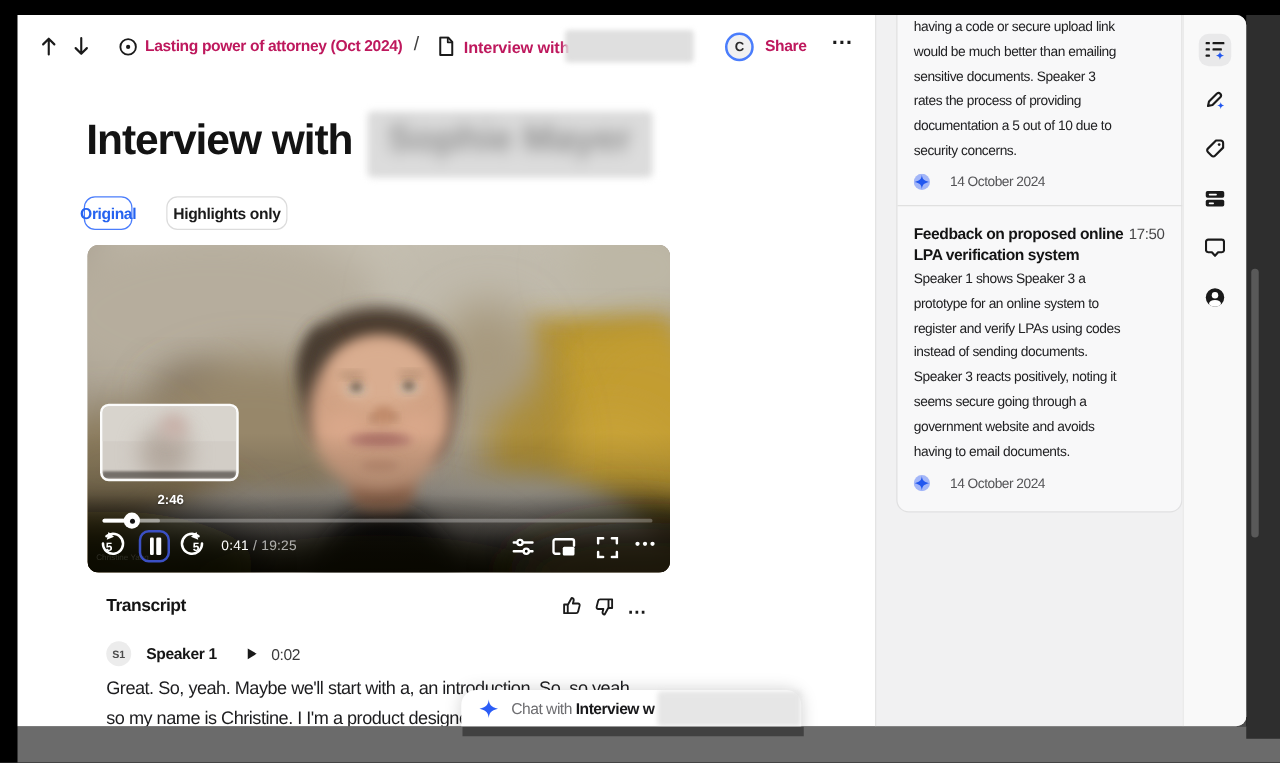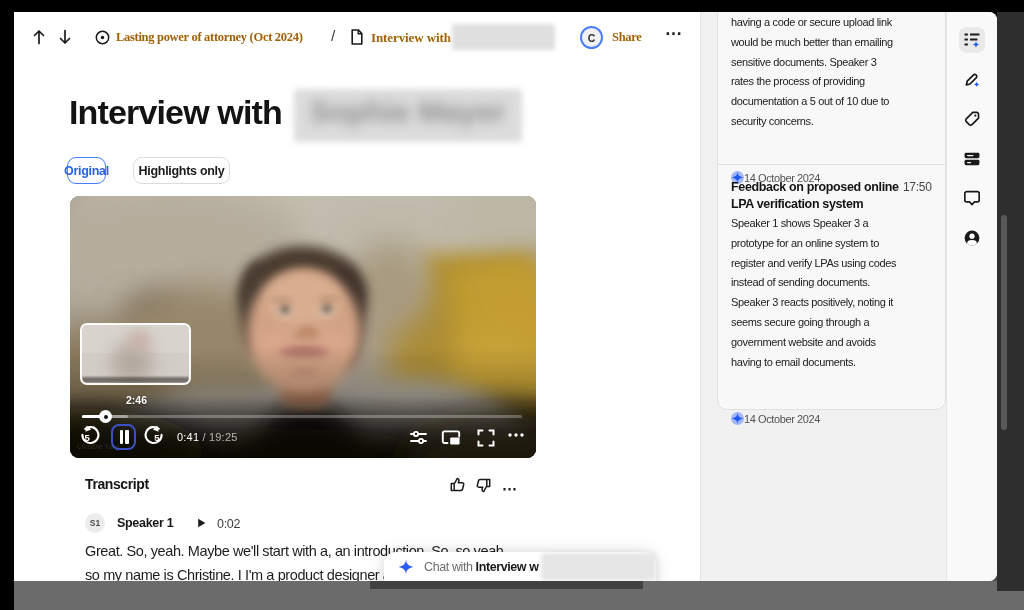--- a/index.html
+++ b/index.html
@@ -7,39 +7,39 @@
     font-family:"Liberation Sans", sans-serif; }
   .stage { position:absolute; top:0; left:0; width:1024px; height:610px; background:#000; }
   .desk { position:absolute; left:14px; top:581px; width:1010px; height:29px; background:#6b6b6b; }
   .darkcol { position:absolute; left:997px; top:12px; width:27px; height:579px; background:#2e2e2e; }
   .scrollbar { position:absolute; left:1001px; top:215px; width:6px; height:215px; background:#595959; border-radius:3px; }
   .chatshadow { position:absolute; left:370px; top:581px; width:273px; height:8px; background:#414141; }
   .window { position:absolute; left:14px; top:12px; width:983px; height:569px; background:#fff;
     border-radius:0 8px 8px 0; overflow:hidden; }
   .abs { position:absolute; }
   
-  .crumb { font-size:12.5px; font-weight:bold; color:#a16207; letter-spacing:-0.3px;font-family:Liberation Serif, serif; }
+  .crumb { font-size:12.5px; font-weight:bold; color:#be185d; letter-spacing:-0.3px; }
   
   .sidebar { position:absolute; left:686px; top:0; width:246px; height:569px; background:#f1f1f2; border-left:1px solid #e4e4e4; }
   .rail { position:absolute; left:932px; top:0; width:51px; height:569px; background:#f9f9f9; border-left:1px solid #e6e6e6; }
   .card { position:absolute; left:16px; top:-30px; width:229px; border:1px solid #e0e0e1; border-radius:10px; background:#f8f8f9; }
   .card p { font-size:11px; line-height:19.8px; color:#212123; letter-spacing:-0.35px; }
-  .meta { display:flex; align-items:center; gap:0; font-size:11px; letter-spacing:-0.4px; color:#535356;margin-top:32px; }
+  .meta { display:flex; align-items:center; gap:16px; font-size:11px; letter-spacing:-0.4px; color:#535356; }
   .sep { border-top:1px solid #e0e0e0; }
   
   .video { position:absolute; left:56px; top:184px; width:466px; height:262px; border-radius:9px; overflow:hidden; background:#a49c8c; }
   .vctl { position:absolute; color:#fff; }
   
   .pill { position:absolute; height:27px; border-radius:9px; display:flex; align-items:center; justify-content:center;
     font-size:12.5px; font-weight:bold; letter-spacing:-0.3px; background:#fff; }
   
   .toast { position:absolute; left:768px; top:501px; width:240px; height:55px; background:#fff; border-radius:16px;
     box-shadow:0 6px 24px rgba(0,0,0,0.18); }
   
-  .chatbar { position:absolute; left:370px; top:540px; width:272px; height:40px; background:#fff;
+  .chatbar { position:absolute; left:355px; top:540px; width:272px; height:40px; background:#fff;
     border-radius:12px 12px 0 0; box-shadow:0 0 14px rgba(0,0,0,0.18);padding-left:48px; }
 </style>
 </head>
 <body>
 <div class="stage">
   <div class="desk"></div>
   <div class="darkcol"></div>
   <div class="scrollbar"></div>
   <div class="chatshadow"></div>
   <div style="position:absolute;left:985px;top:569px;width:12px;height:12px;background:#4a4a4a"></div>

